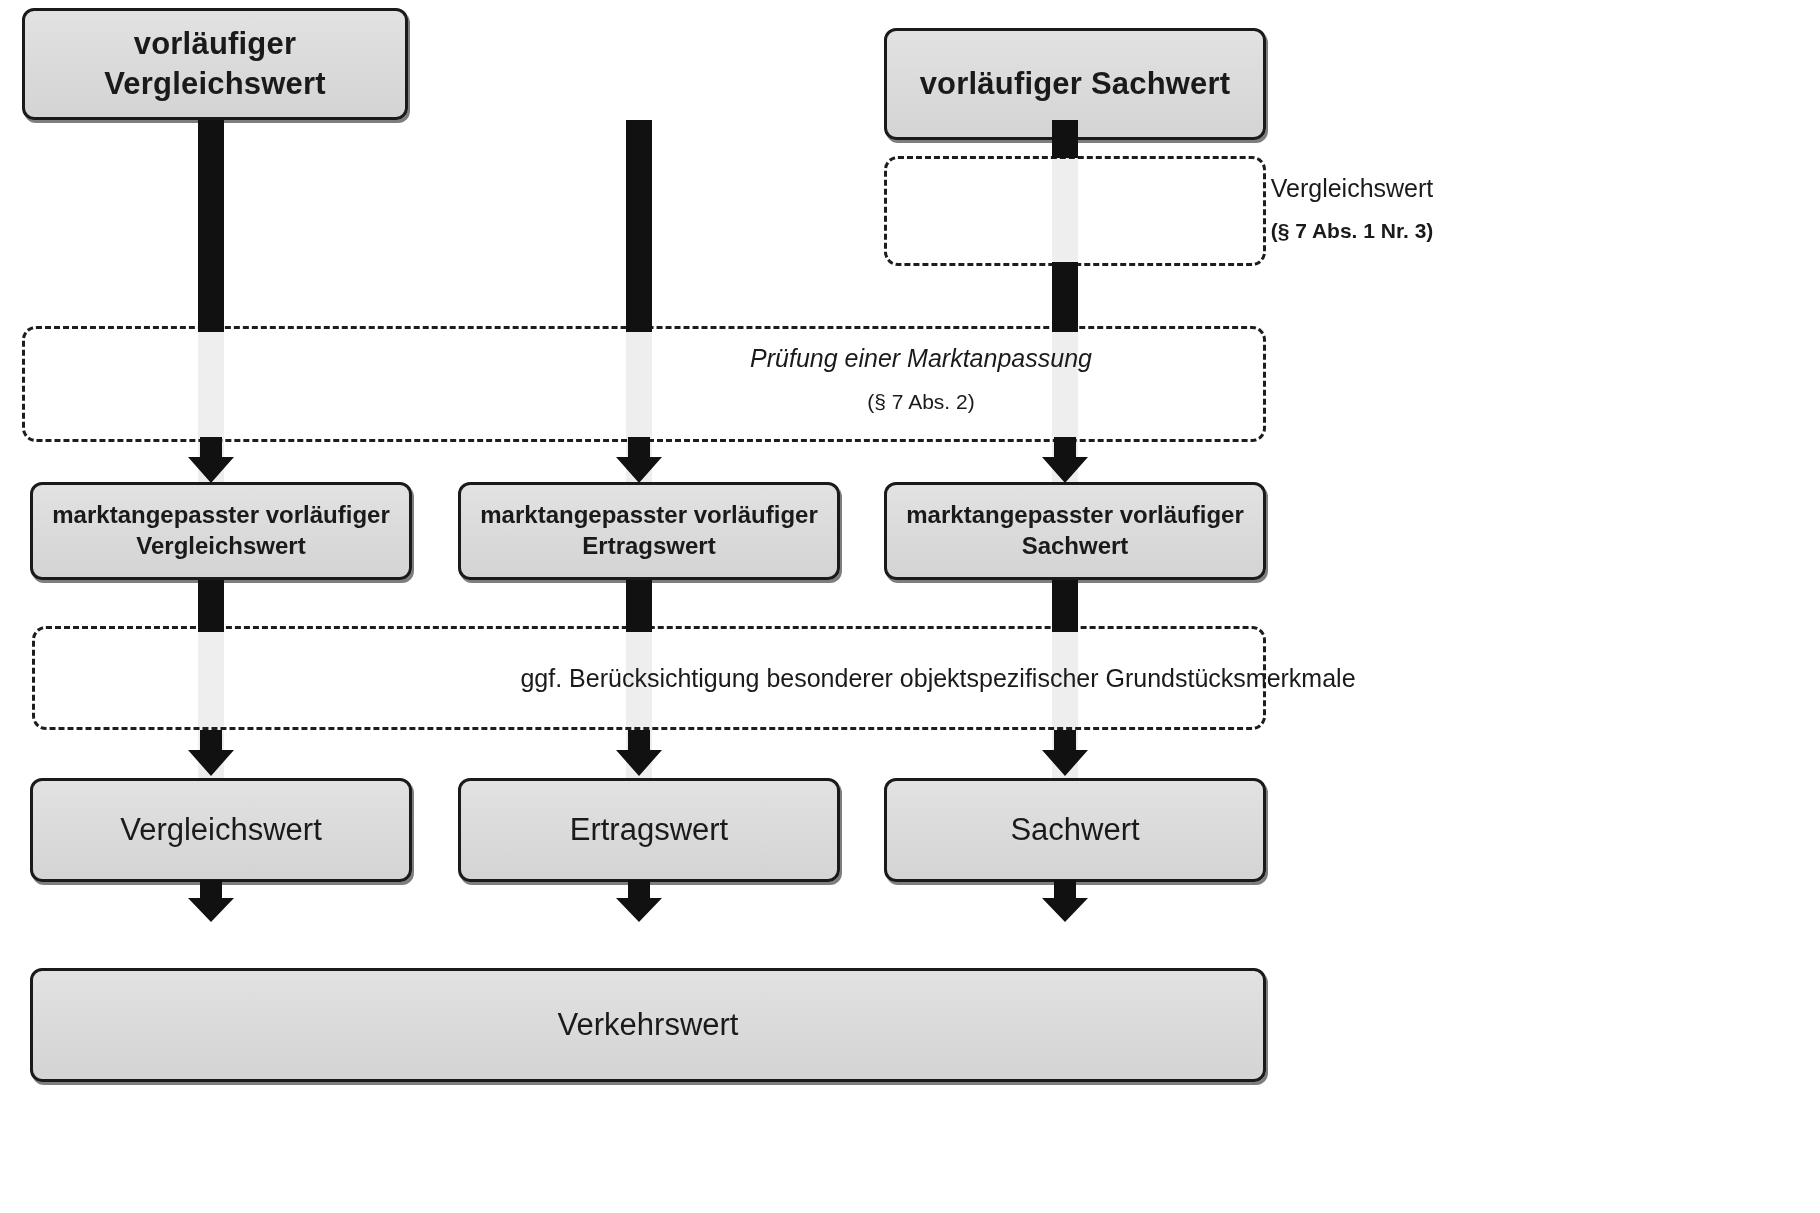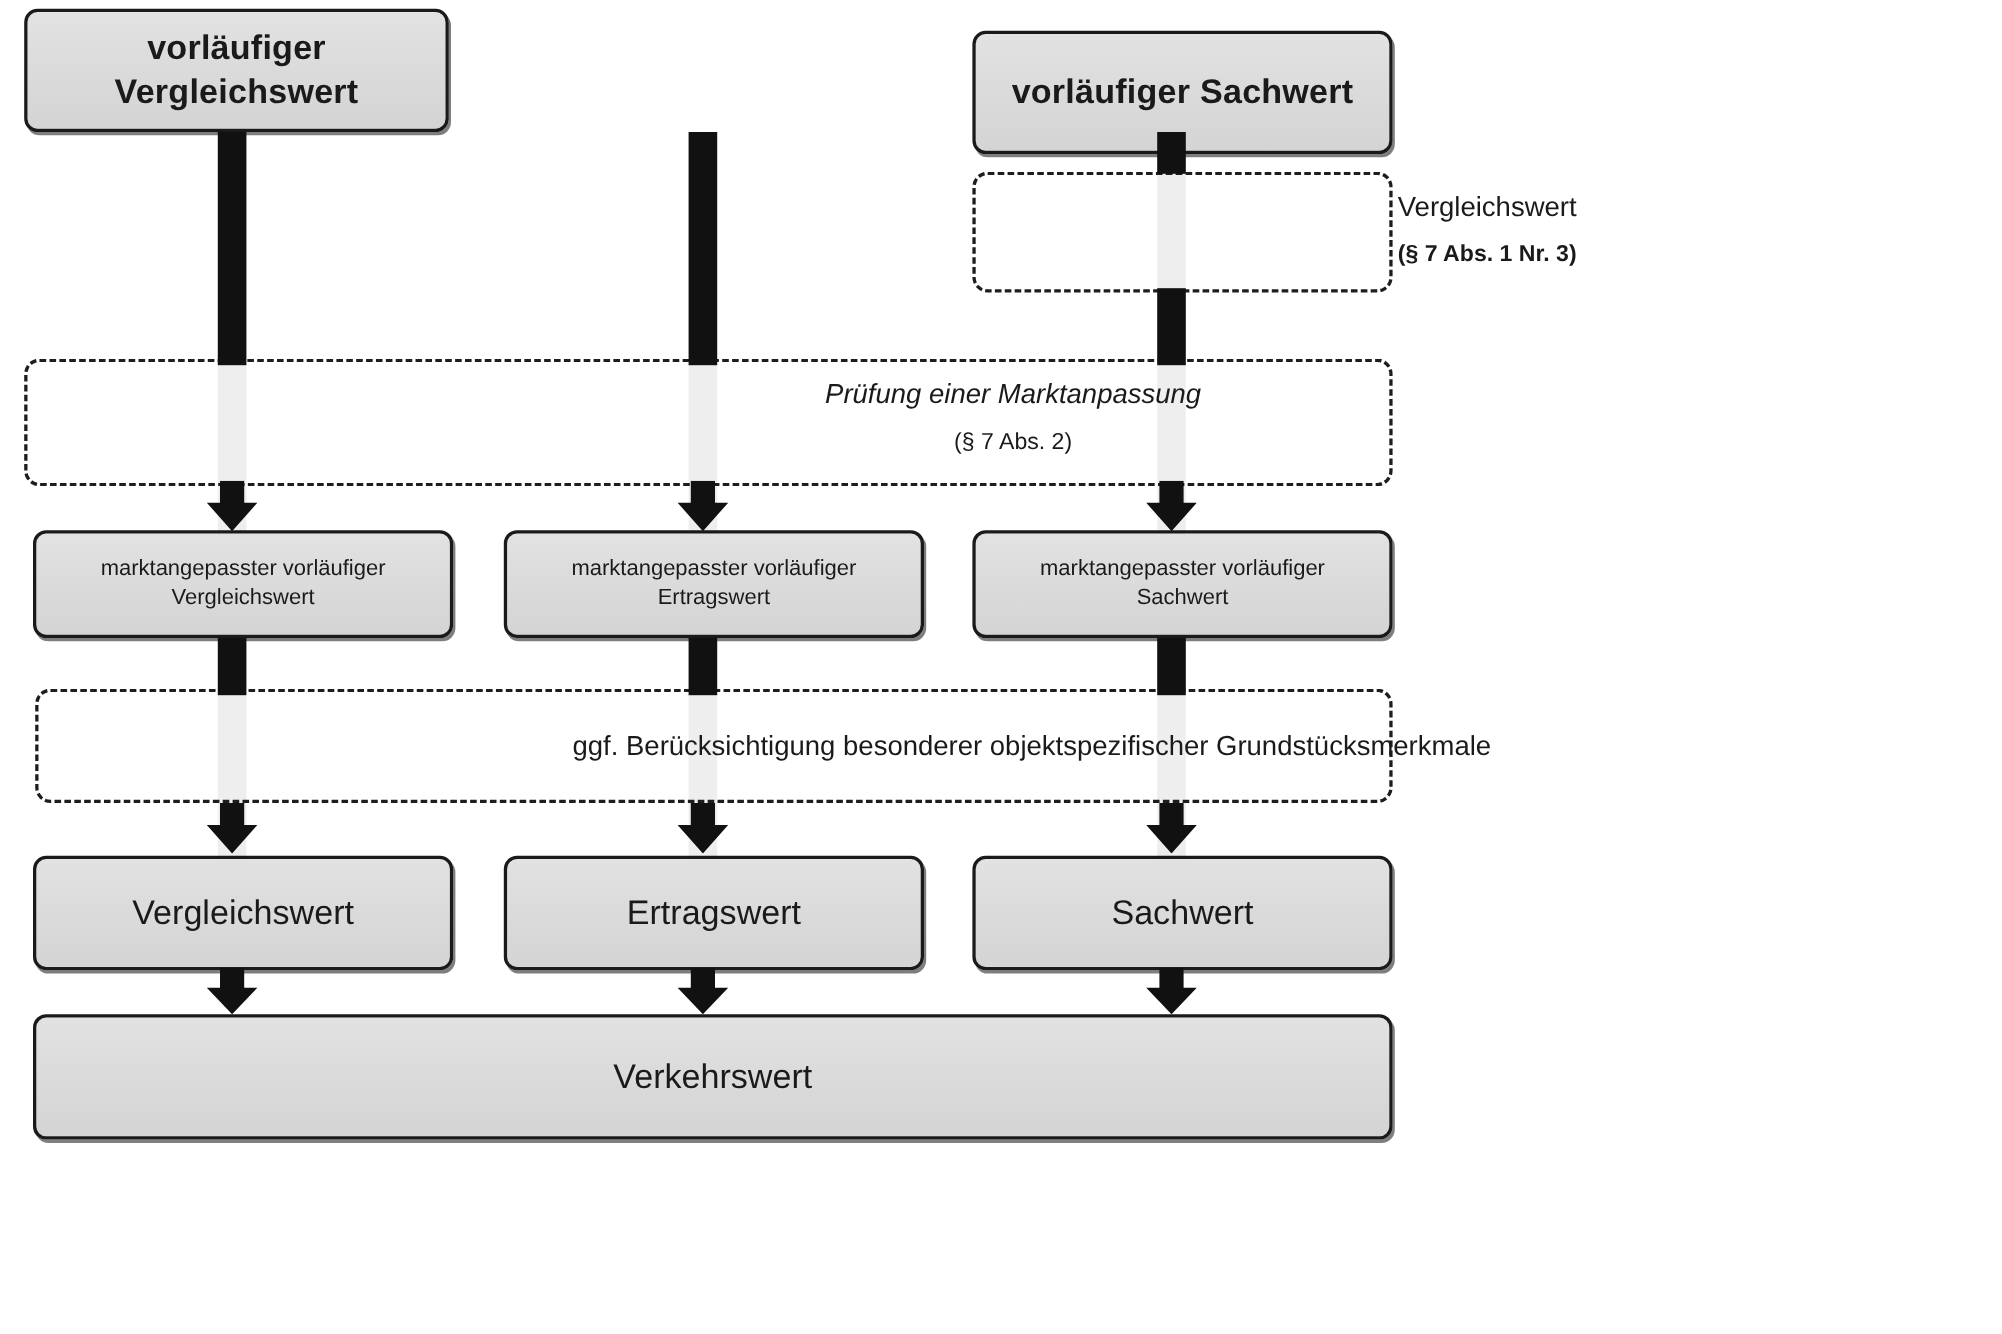--- a/index.html
+++ b/index.html
@@ -31,23 +31,23 @@
     align-items: center;
     justify-content: center;
     text-align: center;
     line-height: 1.28;
     z-index: 5;
     padding: 4px 10px;
   }
   .node-text { display: block; }
 
   .big     { font-size: 31px; font-weight: 600; letter-spacing: .2px; }
-  .medium  { font-size: 20px; font-weight: 400; }
+  .medium  { font-size: 24px; font-weight: 700; }
   .result  { font-size: 31px; font-weight: 500; }
-  .final   { font-size: 31px; font-weight: 500; }
+  .final   { font-size: 31px; font-weight: 500; margin-top: 46px; }
 
   
   .band {
     position: absolute;
     box-sizing: border-box;
     border: 3px dashed #1d1d1d;
     border-radius: 14px;
     background: transparent;
     z-index: 4;
   }

